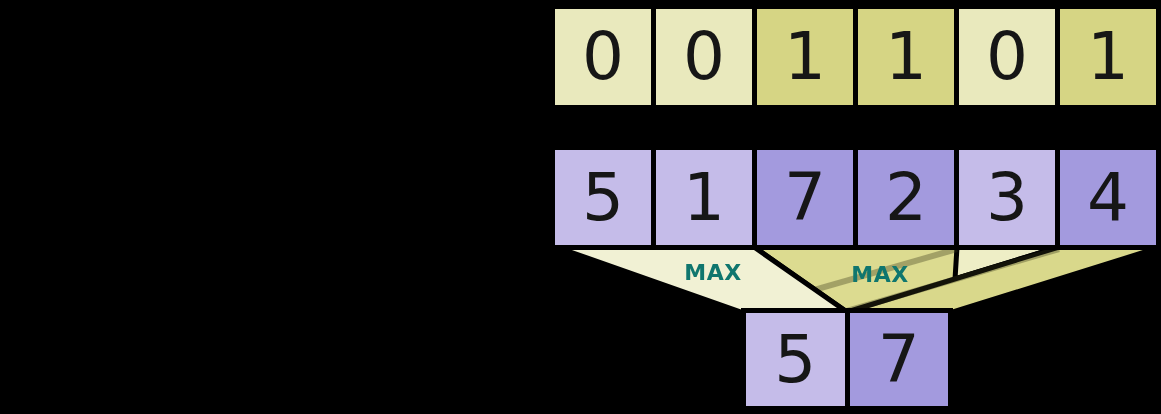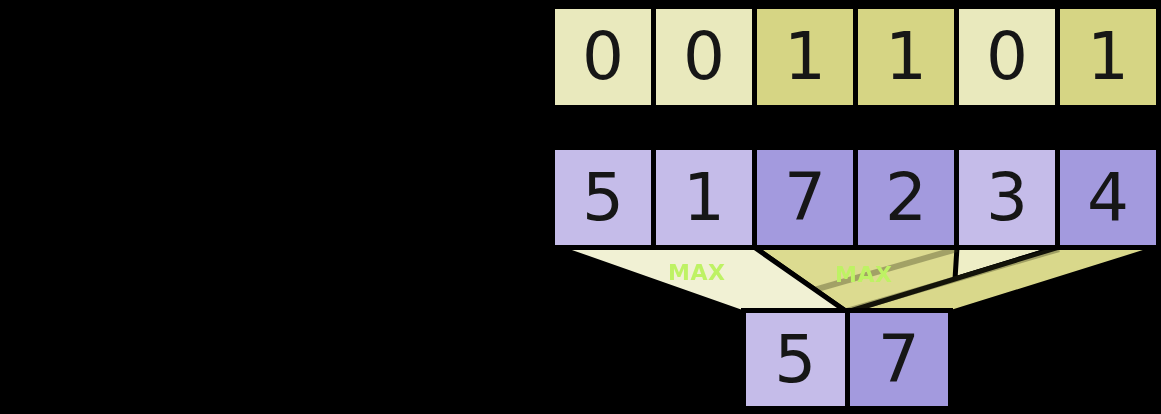--- a/index.html
+++ b/index.html
@@ -22,23 +22,23 @@
     box-sizing:border-box;
   }
   .cell + .cell { margin-left:-5px; }
   .mask-lo { background:#e9e9bd; }
   .mask-hi { background:#d6d584; }
   .val-lo  { background:#c5bce9; }
   .val-hi  { background:#a39ade; }
   .funnels { position:absolute; left:0; top:0; z-index:1; }
   .max-label {
     position:absolute; z-index:3;
-    width:90px; text-align:left;
+    width:90px; text-align:center;
     font-weight:bold; font-size:22px; letter-spacing:0.5px;
-    color:#bef264;
+    color:#0f766e;
   }
   .max-label.left  { left:668px; top:260px; }
   .max-label.right { left:835px; top:262px; }
 </style>
 </head>
 <body>
 
 <div class="canvas">
 
   <div class="row mask-row">

